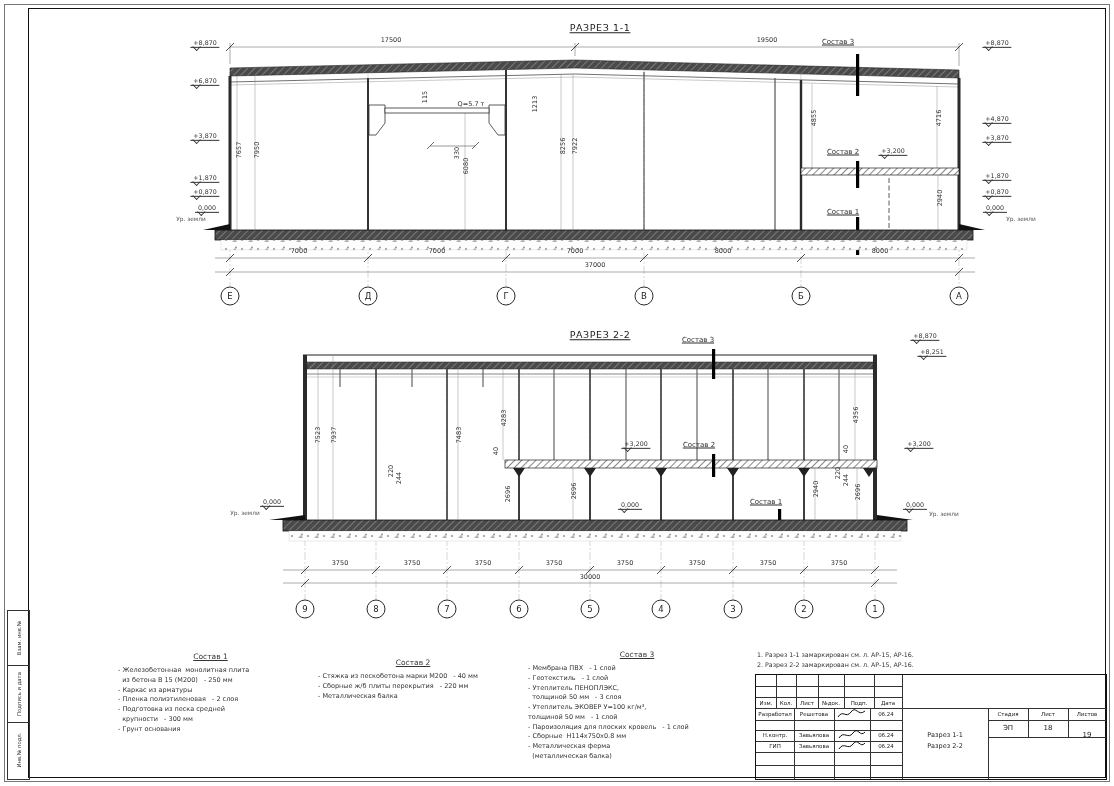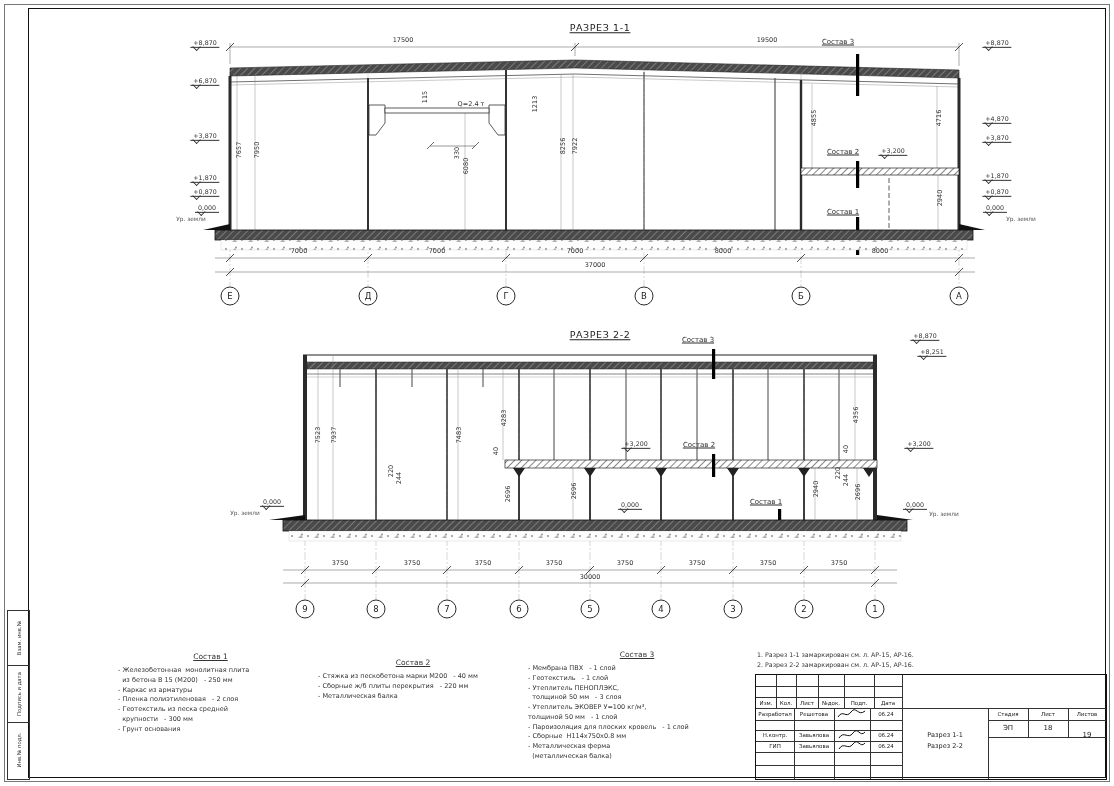--- a/index.html
+++ b/index.html
@@ -141,41 +141,41 @@
         <line x1="784" y1="46" x2="784" y2="23"></line>
       <path d="M51,31 l8,-8 M396,31 l8,-8 M780,31 l8,-8" stroke="#222" stroke-width="0.8"></path>
       <line x1="40" y1="238" x2="800" y2="238"></line>
       <path d="M51,242 l8,-8 M189,242 l8,-8 M327,242 l8,-8 M465,242 l8,-8 M622,242 l8,-8 M780,242 l8,-8" stroke="#222" stroke-width="0.8"></path>
       <line x1="40" y1="252" x2="800" y2="252"></line>
       <path d="M51,256 l8,-8 M780,256 l8,-8" stroke="#222" stroke-width="0.8"></path>
     </g>
   </svg>
   <div class="s1 labels">
       <span class="lbl ttl" style="left: 425px; top: 8px;">РАЗРЕЗ 1-1</span>
-      <span class="lbl" style="left: 228px; top: 20px;">17500</span>
+      <span class="lbl" style="left: 216px; top: 20px;">17500</span>
       <span class="lbl" style="left: 592px; top: 20px;">19500</span>
       <span class="lbl u" style="left: 663px; top: 22px;">Состав 3</span>
       <span class="lbl elev" style="left: 30px; top: 24px;">+8,870</span>
       <span class="lbl elev" style="left: 30px; top: 62px;">+6,870</span>
       <span class="lbl elev" style="left: 30px; top: 117px;">+3,870</span>
       <span class="lbl elev" style="left: 30px; top: 159px;">+1,870</span>
       <span class="lbl elev" style="left: 30px; top: 173px;">+0,870</span>
       <span class="lbl elev" style="left: 32px; top: 189px;">0,000</span>
       <span class="lbl s" style="left: 16px; top: 200px;">Ур. земли</span>
       <span class="lbl elev" style="left: 822px; top: 24px;">+8,870</span>
       <span class="lbl elev" style="left: 822px; top: 100px;">+4,870</span>
       <span class="lbl elev" style="left: 822px; top: 119px;">+3,870</span>
       <span class="lbl elev" style="left: 822px; top: 157px;">+1,870</span>
       <span class="lbl elev" style="left: 822px; top: 173px;">+0,870</span>
       <span class="lbl elev" style="left: 820px; top: 189px;">0,000</span>
       <span class="lbl s" style="left: 846px; top: 200px;">Ур. земли</span>
       <span class="lbl rot" style="left: 64px; top: 130px;">7657</span>
       <span class="lbl rot" style="left: 82px; top: 130px;">7950</span>
       <span class="lbl rot" style="left: 250px; top: 77px;">115</span>
-      <span class="lbl" style="left: 296px; top: 84px;">Q=2.4 т</span>
+      <span class="lbl" style="left: 296px; top: 84px;">Q=5.7 т</span>
       <span class="lbl rot" style="left: 282px; top: 133px;">330</span>
       <span class="lbl rot" style="left: 360px; top: 84px;">1213</span>
       <span class="lbl rot" style="left: 291px; top: 146px;">6080</span>
       <span class="lbl rot" style="left: 388px; top: 126px;">8256</span>
       <span class="lbl rot" style="left: 400px; top: 126px;">7922</span>
       <span class="lbl rot" style="left: 639px; top: 98px;">4855</span>
       <span class="lbl rot" style="left: 764px; top: 98px;">4716</span>
       <span class="lbl u" style="left: 668px; top: 132px;">Состав 2</span>
       <span class="lbl elev" style="left: 718px; top: 132px;">+3,200</span>
       <span class="lbl rot" style="left: 765px; top: 178px;">2940</span>
@@ -345,21 +345,21 @@
       </div>
     <div class="lrow">
         <span class="lt">- Каркас из арматуры</span>
         <span class="lv"></span>
       </div>
     <div class="lrow">
         <span class="lt">- Пленка полиэтиленовая</span>
         <span class="lv">- 2 слоя</span>
       </div>
     <div class="lrow">
-        <span class="lt">- Геотекстиль из песка средней</span>
+        <span class="lt">- Подготовка из песка средней</span>
         <span class="lv"></span>
       </div>
     <div class="lrow">
         <span class="lt">  крупности</span>
         <span class="lv">- 300 мм</span>
       </div>
     <div class="lrow">
         <span class="lt">- Грунт основания</span>
         <span class="lv"></span>
       </div>

